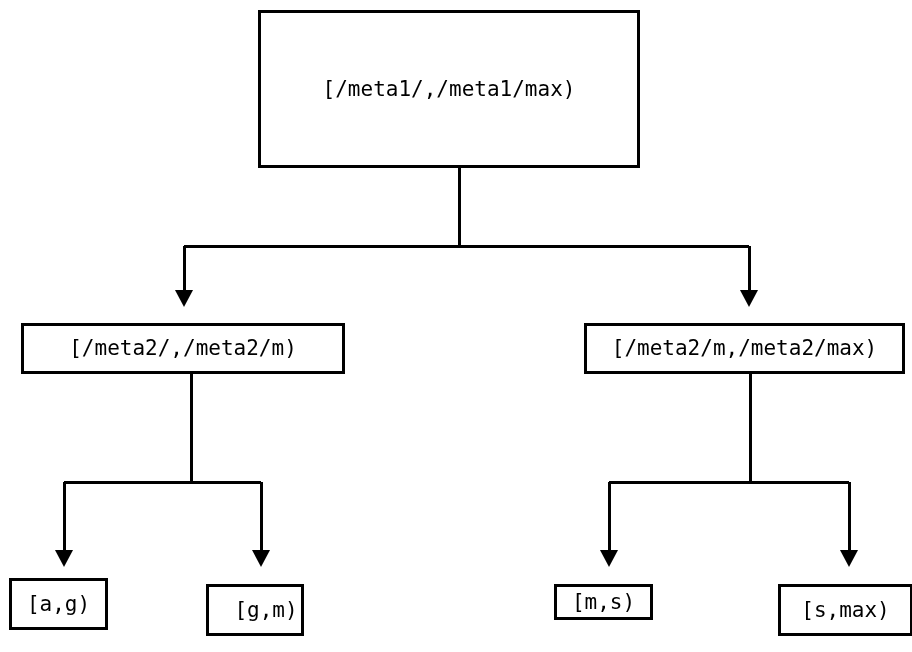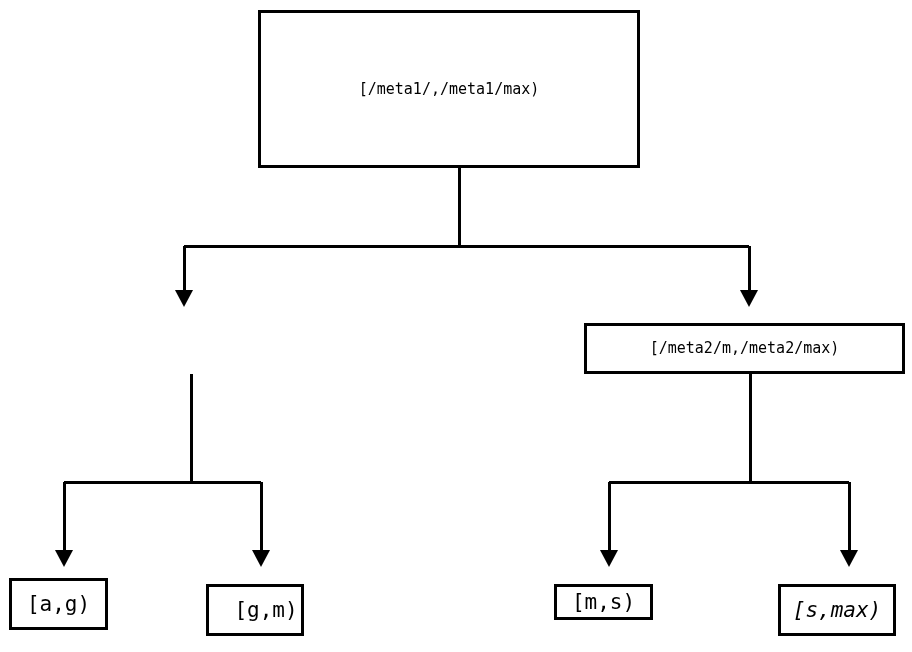--- a/index.html
+++ b/index.html
@@ -31,21 +31,21 @@
     position: absolute;
     box-sizing: border-box;
     border: 3px solid #000000;
     background: #ffffff;
     display: flex;
     align-items: center;
     justify-content: center;
   }
   .node-label {
     font-family: "DejaVu Sans Mono", "Liberation Mono", monospace;
-    font-size: 15px;
+    font-size: 21px;
     line-height: 21px;
     color: #000000;
     white-space: pre;
     letter-spacing: 0px;
   }
   .node-leaf .node-label {
     font-size: 21px;
   }
 </style>
 </head>
@@ -80,34 +80,37 @@
       <line x1="849" y1="482" x2="849" y2="551"></line>
     </g>
     <polygon points="600,550 618,550 609,567" fill="#000000"></polygon>
     <polygon points="840,550 858,550 849,567" fill="#000000"></polygon>
   </svg>
 
   <div class="node node-root" style="left:258px; top:10px; width:382px; height:158px;">
     <span class="node-label">[/meta1/,/meta1/max)</span>
   </div>
 
+  <div class="node node-level2" style="left:21px; top:323px; width:324px; height:51px;">
+    <span class="node-label">[/meta2/,/meta2/m)</span>
+  </div>
 
   <div class="node node-level2" style="left:584px; top:323px; width:321px; height:51px;">
     <span class="node-label">[/meta2/m,/meta2/max)</span>
   </div>
 
   <div class="node node-leaf" style="left:9px; top:578px; width:99px; height:52px;">
     <span class="node-label">[a,g)</span>
   </div>
 
   <div class="node node-leaf" style="left:206px; top:584px; width:98px; height:52px;padding-left:22px;">
     <span class="node-label">[g,m)</span>
   </div>
 
   <div class="node node-leaf" style="left:554px; top:584px; width:99px; height:36px;">
     <span class="node-label">[m,s)</span>
   </div>
 
-  <div class="node node-leaf" style="left:778px; top:584px; width:118px; height:52px;font-style:italic;">
+  <div class="node node-leaf" style="left:778px; top:584px; width:135px; height:52px;">
     <span class="node-label">[s,max)</span>
   </div>
 
 </div>
 
 </body></html>

